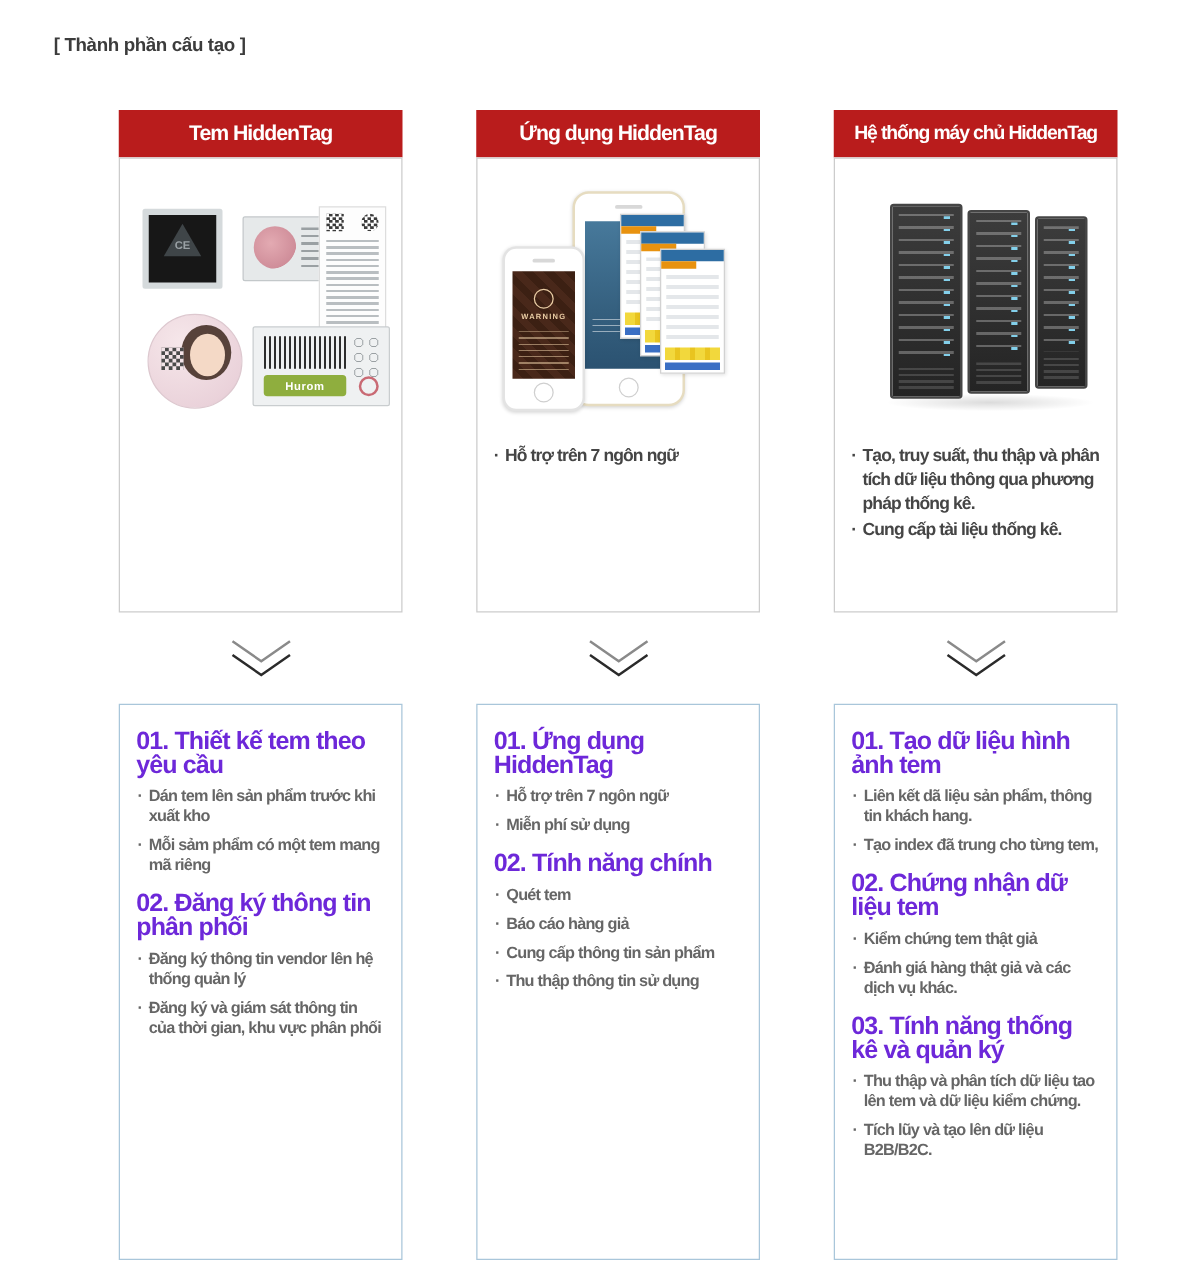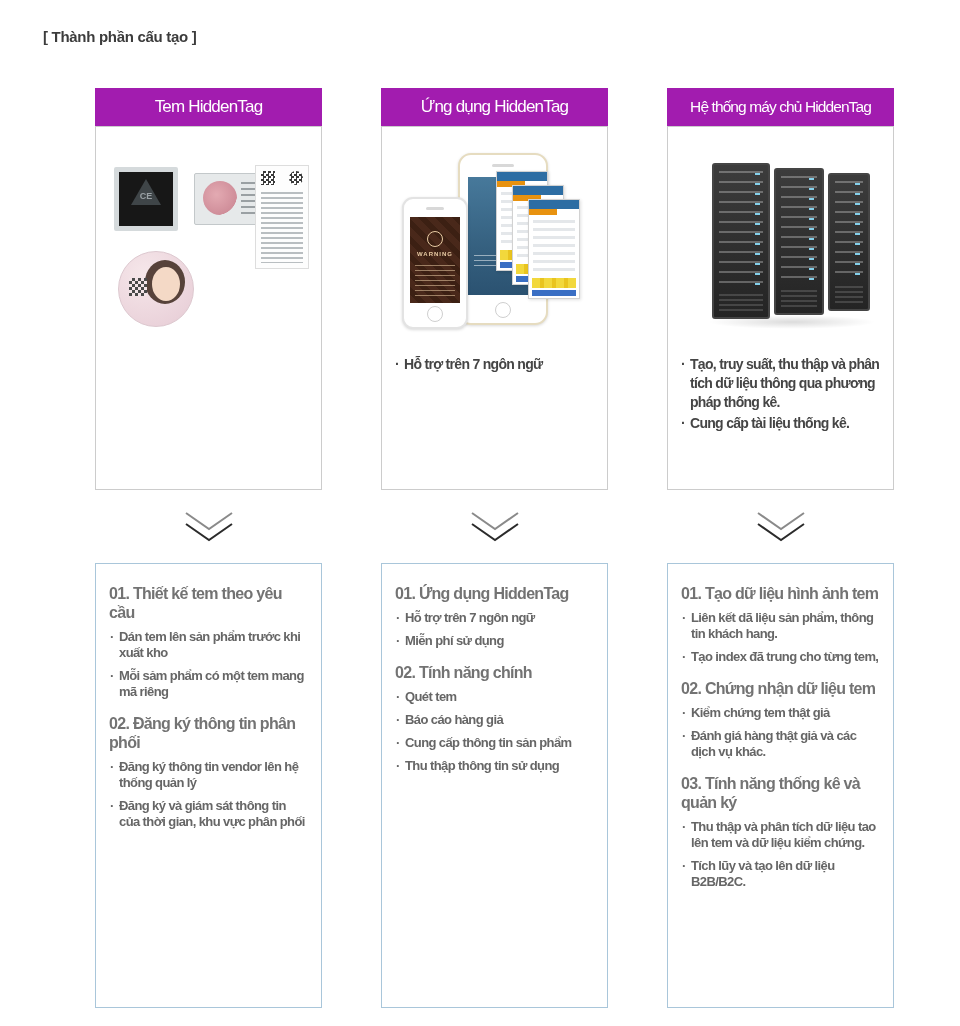--- a/index.html
+++ b/index.html
@@ -12,23 +12,23 @@
   .page-title {
     position:absolute; left:43px; top:28px;
     font-size:15px; font-weight:bold; color:#3c3c3c; letter-spacing:-0.3px;
   }
   .columns {
     position:absolute; left:95px; top:88px;
     display:flex; gap:59px;
   }
   .column { width:227px; display:flex; flex-direction:column; }
   .col-header {
-    height:38px; background:#a21caf; color:#ffffff;
+    height:38px; background:#b91c1c; color:#ffffff;
     display:flex; align-items:center; justify-content:center;
-    font-weight:normal; font-size:17px; letter-spacing:-0.8px;
+    font-weight:bold; font-size:17px; letter-spacing:-0.8px;
   }
   .col-header.tight { font-size:15.5px; letter-spacing:-0.9px; }
   .top-box {
     border:1px solid #cccccc; background:#fff;
     height:364px; padding:12px 12px 0 12px;
     display:flex; flex-direction:column;
   }
   .img-area { height:210px; position:relative; flex-shrink:0; }
   .bullets { margin-top:6px; }
   .bullet {
@@ -36,21 +36,21 @@
     line-height:19px; letter-spacing:-0.7px;
     padding-left:10px; position:relative; margin-bottom:2px;
   }
   .bullet::before { content:"·"; position:absolute; left:1px; }
   .chevron-wrap { height:73px; display:flex; align-items:center; justify-content:center; }
   .bottom-box {
     border:1px solid #a9c6da; background:#fff;
     height:445px; padding:16px 13px;
   }
   .section-title {
-    color:#737373; font-size:16px; font-weight:bold;
+    color:#6d28d9; font-size:20px; font-weight:bold;
     letter-spacing:-0.7px; margin:14px 0 7px 0; line-height:19px;
   }
   .section-title.first { margin-top:4px; }
   .sec-item {
     font-size:13px; font-weight:bold; color:#666666;
     line-height:16px; letter-spacing:-0.6px;
     padding-left:10px; position:relative; margin-bottom:7px;
   }
   .sec-item::before { content:"·"; position:absolute; left:1px; }
 
@@ -244,20 +244,26 @@
         </div>
         <div class="stamp-qr">
           <div class="q1"></div>
           <div class="q2"></div>
           <div class="txt"></div>
         </div>
         <div class="stamp-round">
           <div class="hair"></div>
           <div class="face"></div>
           <div class="qr"></div>
+        </div>
+        <div class="stamp-barcode">
+          <div class="bars"></div>
+          <div class="pill">Hurom</div>
+          <div class="dotgrid"></div>
+          <div class="redstamp"></div>
         </div>
       </div>
     </div>
     <div class="chevron-wrap">
       <svg width="56" height="34" viewBox="0 0 56 34">
         <polyline points="5,3 28,19 51,3" fill="none" stroke="#8a8a8a" stroke-width="2"></polyline>
         <polyline points="5,14 28,30 51,14" fill="none" stroke="#2b2b2b" stroke-width="2"></polyline>
       </svg>
     </div>
     <div class="bottom-box">

